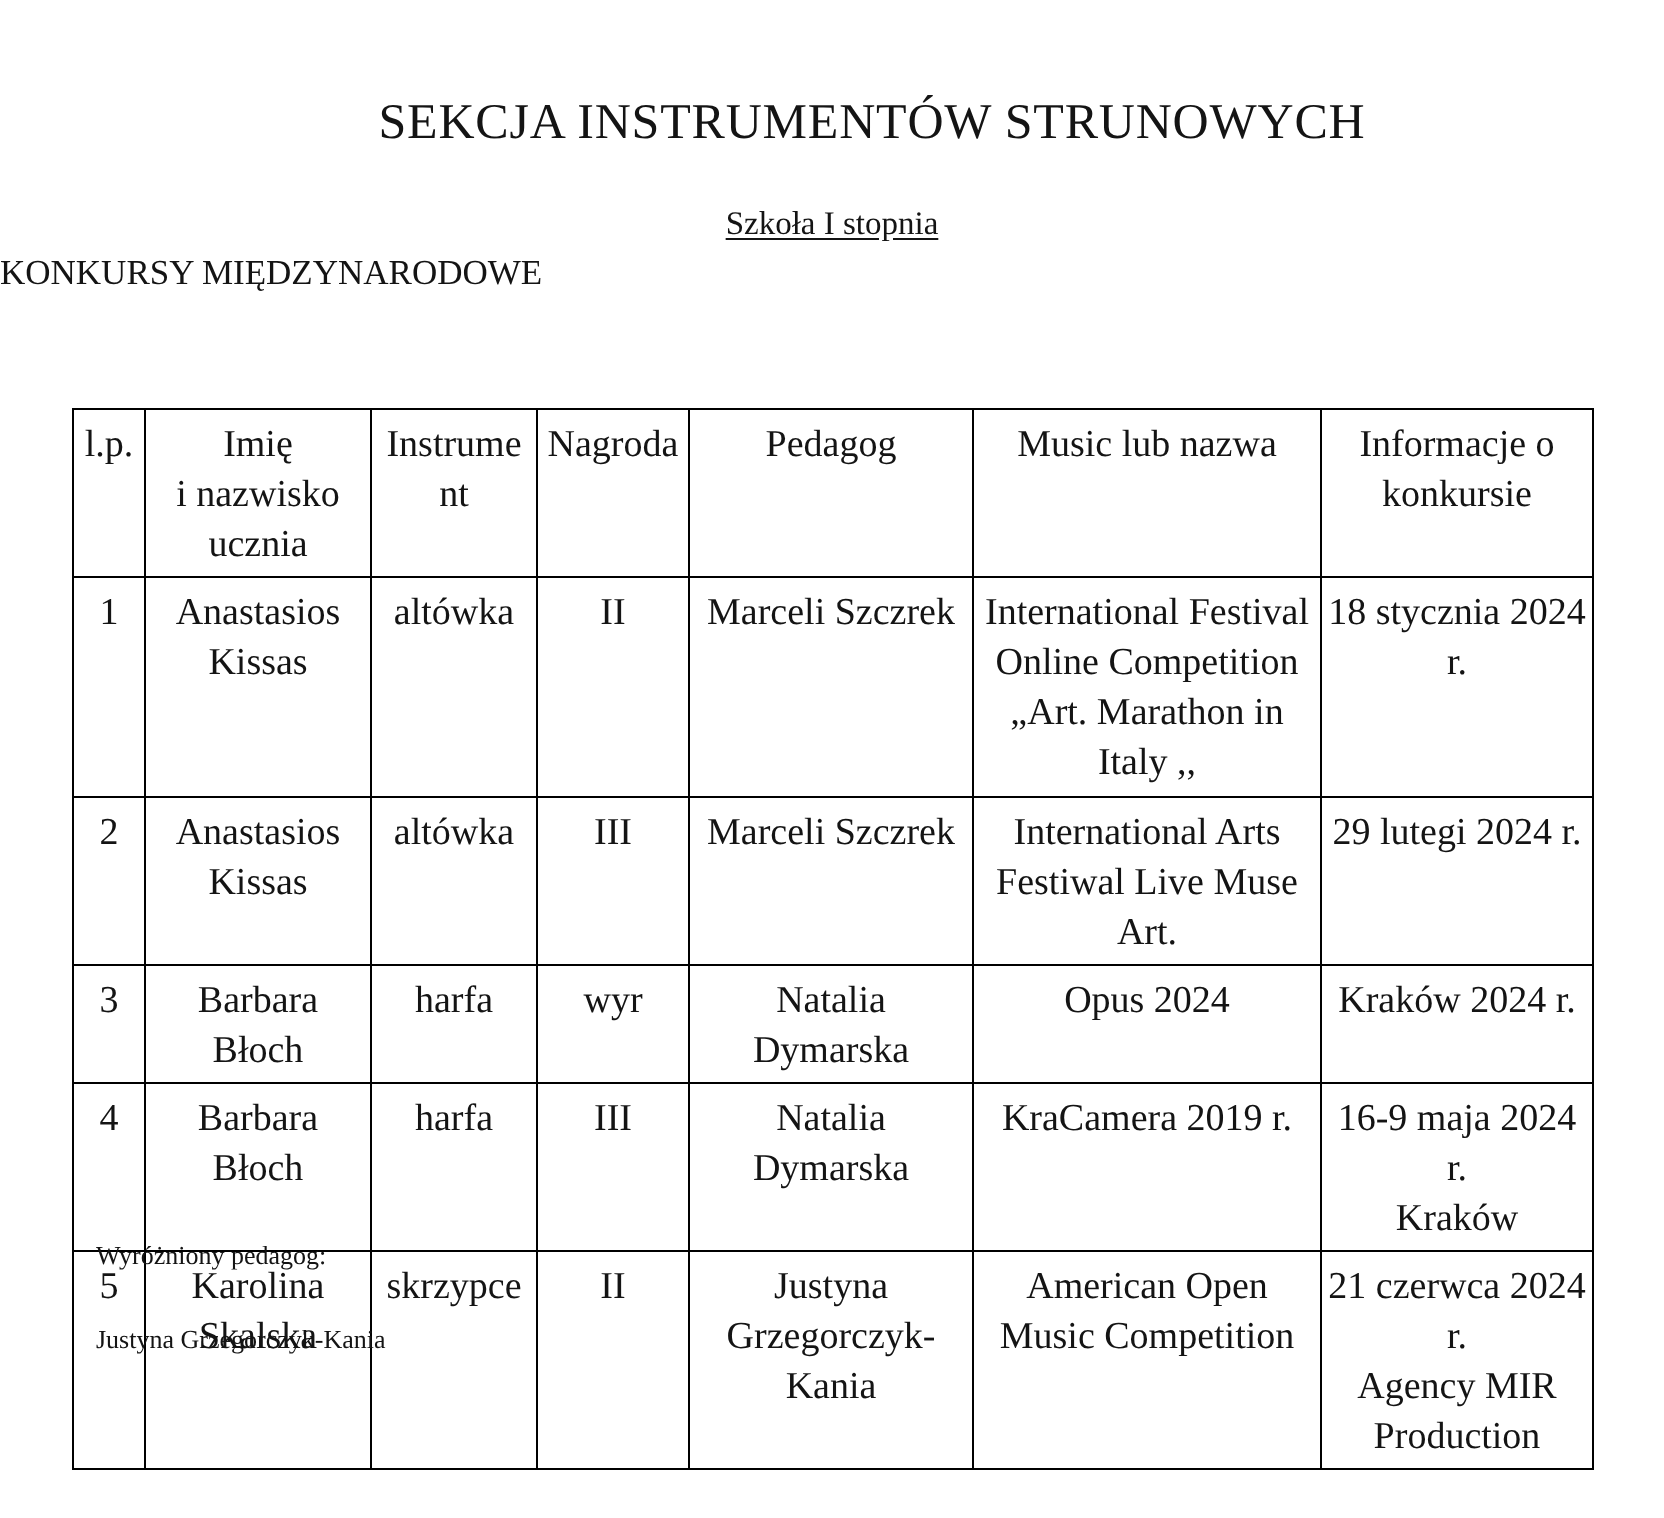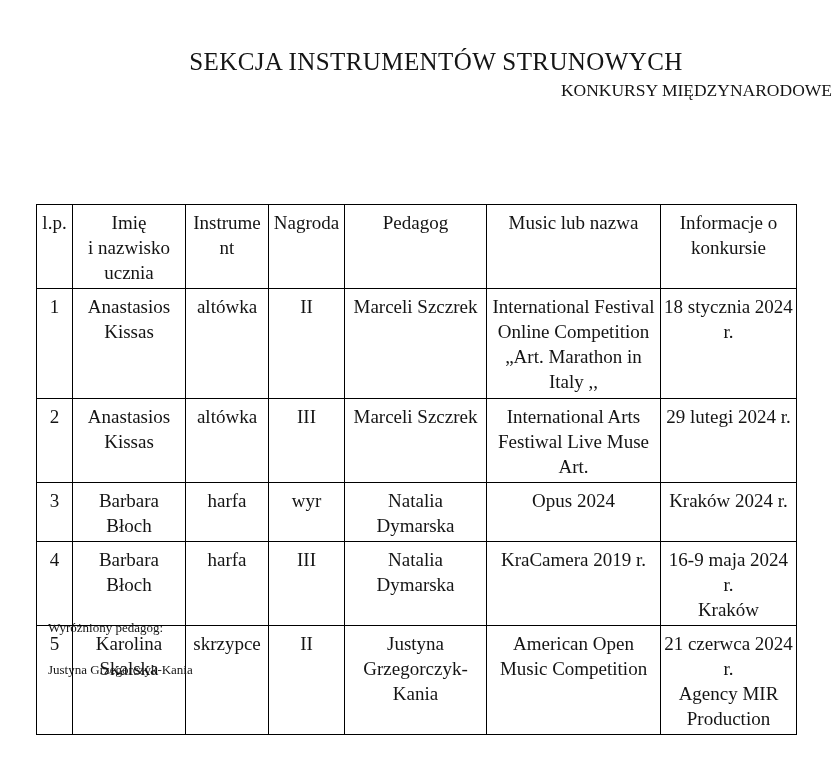--- a/index.html
+++ b/index.html
@@ -46,21 +46,21 @@
     font-size: 16.5px;
     margin: 0;
     padding-top: 26px;
     color: #141414;
   }
   .title-school span {
     text-decoration: underline;
     text-underline-offset: 2px;
   }
   .title-konkursy {
-    text-align: right;
+    text-align: left;
     font-size: 17.5px;
     margin: 0;
     padding-top: 4px;
     color: #141414;
   }
 
   
   .table-wrap {
     position: absolute;
     left: 36px;
@@ -119,20 +119,21 @@
     padding: 0 0 26px 0;
     line-height: 1.2;
   }
 </style>
 </head>
 <body>
 
 <div class="page">
 
   <h1 class="title-main">SEKCJA INSTRUMENTÓW STRUNOWYCH</h1>
+  <p class="title-school"><span>Szkoła I stopnia</span></p>
   <p class="title-konkursy">KONKURSY MIĘDZYNARODOWE</p>
 
   <div class="table-wrap">
     <table class="results">
       <colgroup>
         <col class="c-lp">
           <col class="c-name">
           <col class="c-instr">
           <col class="c-award">
         <col class="c-ped">

